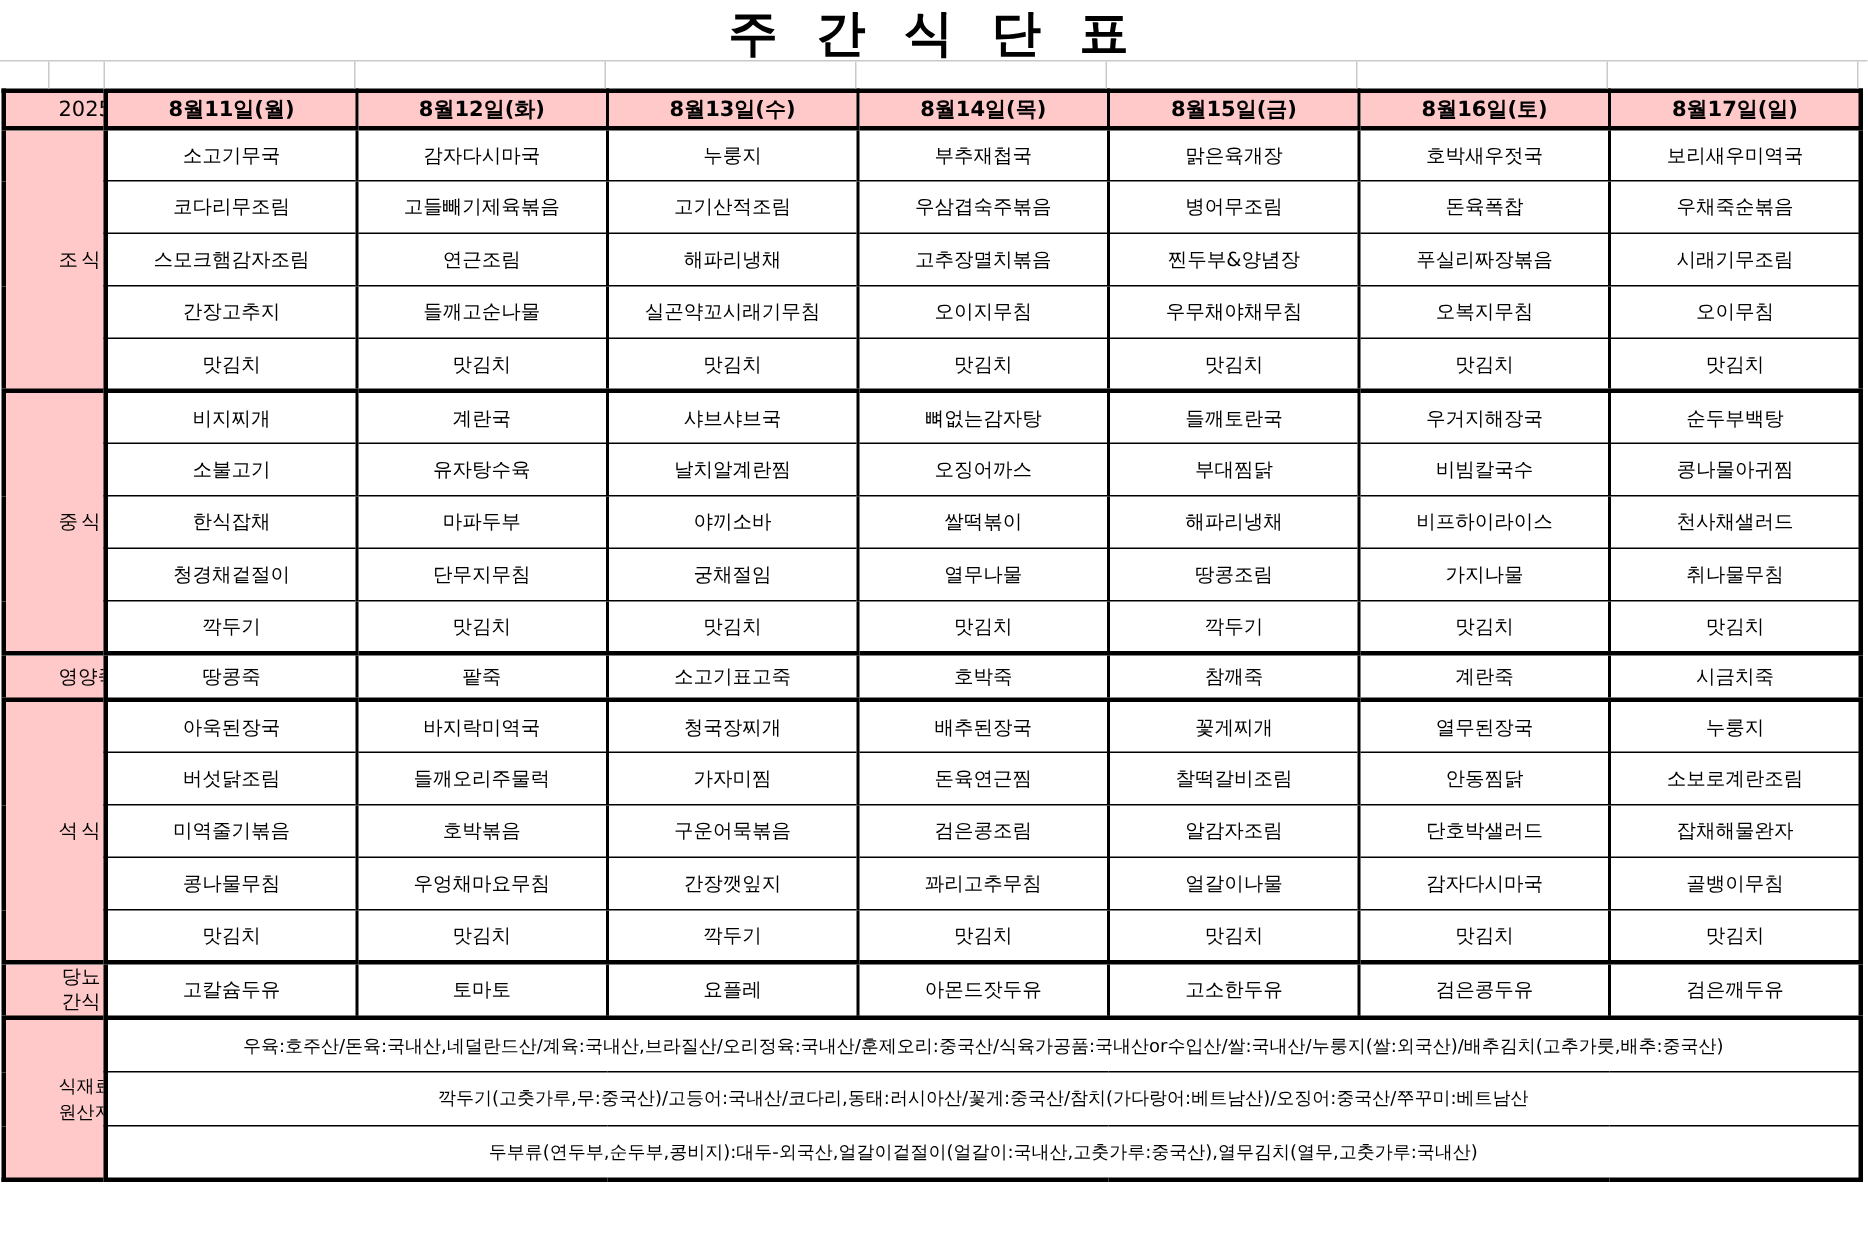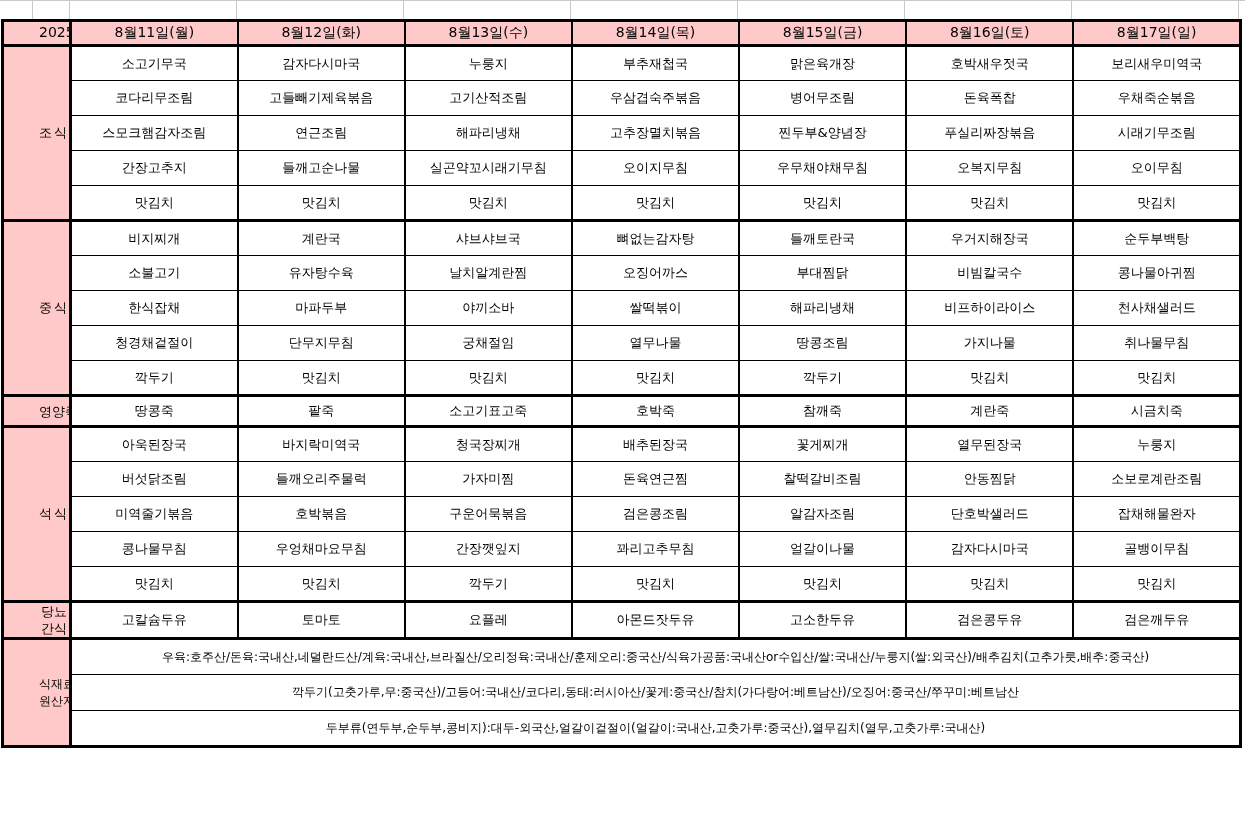--- a/index.html
+++ b/index.html
@@ -35,39 +35,40 @@
   tr.section-start td { border-top:3px solid #000; }
 
   .r-head td    { height:25px; }
   .r-item td    { height:35px; font-size:13px; }
   .r-porridge td{ height:31px; font-size:13px; }
   .r-snack td   { height:37px; font-size:13px; }
   .r-origin td  { height:36px; font-size:12px; }
 
   .head-cell {
     background:var(--header-bg,#FFC9C9);
-    font-weight:normal; font-size:14px;
+    font-weight:bold; font-size:14px;
   }
   .label-cell {
     background:var(--header-bg,#FFC9C9);
     font-weight:normal; border-right-width:3px;padding-left:35px;
   }
   .label-lg { font-size:24px; letter-spacing:2px; }
   .label-sm { font-size:14px; line-height:17px;margin-top:28px; }
 
   .page-footer {
     height:31px; display:flex; align-items:center; justify-content:center;
     font-size:16px; font-weight:bold; letter-spacing:1px;
   }
 </style>
 </head>
 <body>
 
 <div class="canvas">
 
+  <div class="page-title">주 간 식 단 표</div>
 
   <div class="spacer-row">
     <div class="sp w-a"></div>
     <div class="sp w-b"></div>
     <div class="sp w-day"></div>
     <div class="sp w-day"></div>
     <div class="sp w-day"></div>
     <div class="sp w-day"></div>
     <div class="sp w-day"></div>
     <div class="sp w-day"></div>

